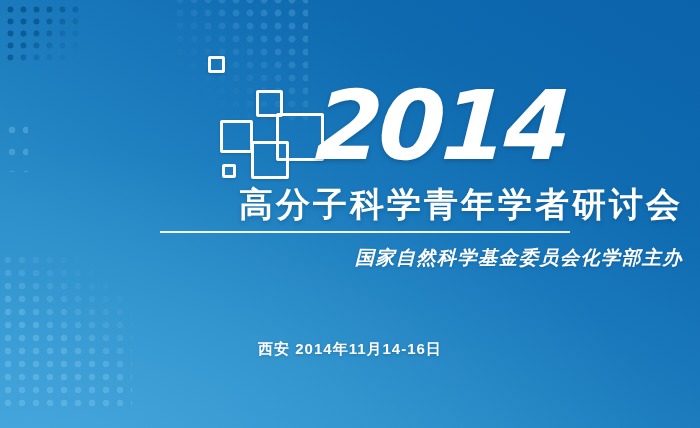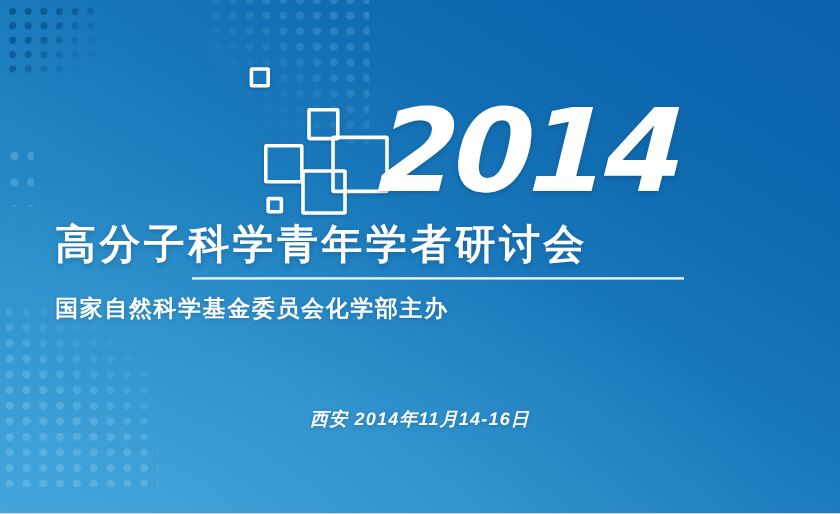--- a/index.html
+++ b/index.html
@@ -99,21 +99,21 @@
     text-shadow: 0 2px 4px rgba(0,45,85,0.30);
     white-space: nowrap;
   }
 
   
   .title-wrap {
     position: absolute;
     left: 0;
     right: 17px;
     top: 182px;
-    text-align: left;
+    text-align: right;
     padding-left: 46px;
   }
   .main-title {
     font-size: 34px;
     font-weight: bold;
     color: #ffffff;
     letter-spacing: 3px;
     line-height: 44px;
     text-shadow: 0 2px 4px rgba(0,45,85,0.28);
     white-space: nowrap;
@@ -127,34 +127,33 @@
   }
   .sub-line {
     font-size: 19px;
     font-weight: bold;
     color: #ffffff;
     letter-spacing: 1.5px;
     line-height: 34px;
     text-shadow: 0 1px 3px rgba(0,45,85,0.25);
     white-space: nowrap;
   }
-  .sub-line.first { margin-top: 8px; }
+  .sub-line.first { margin-top: 8px; font-style: italic; }
   .date-line {
     position: absolute;
     left: 0;
     right: 0;
     top: 340px;
     text-align: center;
     font-size: 15px;
     font-weight: bold;
     color: #ffffff;
     letter-spacing: 1px;
     text-shadow: 0 1px 3px rgba(0,45,85,0.25);
     white-space: nowrap;
-    font-style: italic;
   }
 </style>
 </head>
 <body>
 
 <div id="poster">
 
   <div class="wash"></div>
 
   <div class="dots dots-tl"></div>

